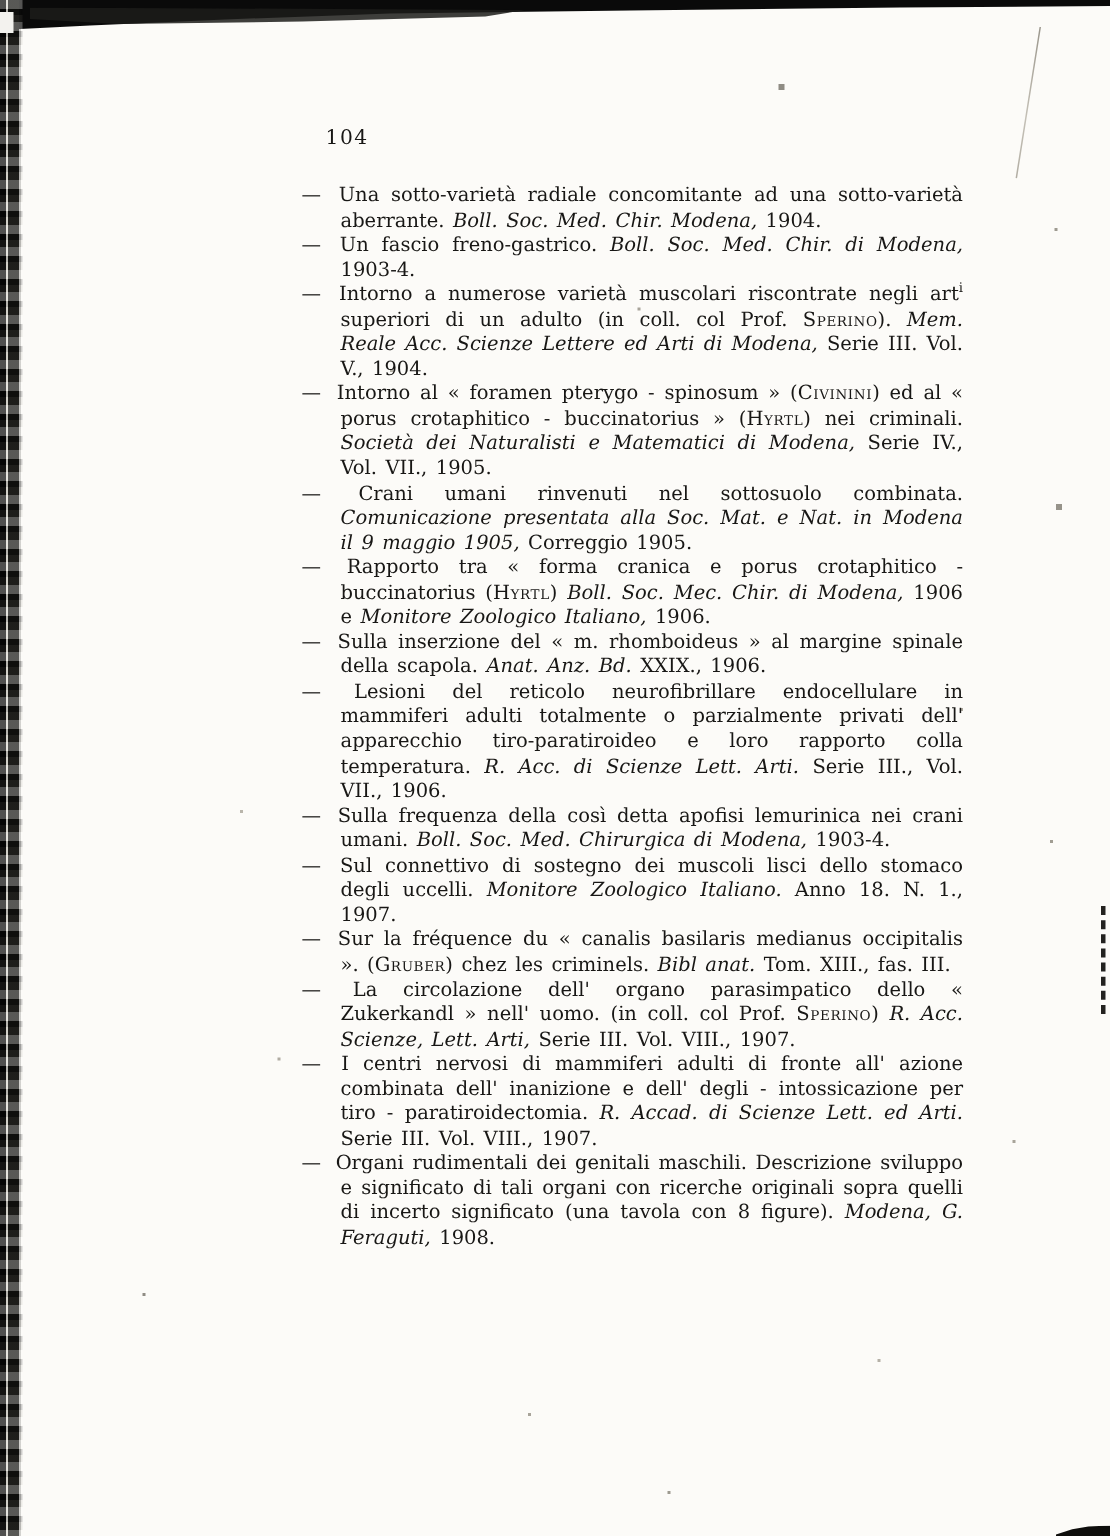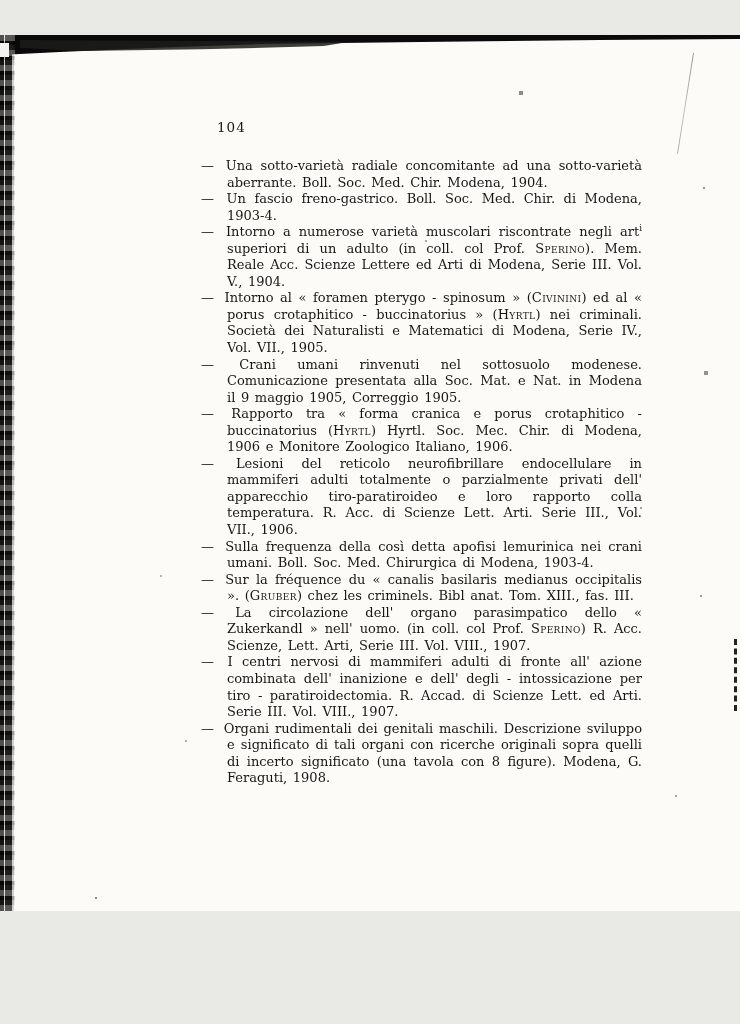--- a/index.html
+++ b/index.html
@@ -2,24 +2,23 @@
 <html><head>
 <meta charset="utf-8">
 <style>
   html,body{margin:0;padding:0;}
   body{
     width:740px;height:1024px;
     background:#e9e9e6;
     font-family:"DejaVu Serif","Liberation Serif",serif;
   }
   .page{
-    position:relative;width:740px;height:876px;overflow:hidden;
+    position:relative;width:740px;height:1024px;overflow:hidden;
     background:#fcfbf8;
     color:#181715;
-    margin-top:35px;
   }
   
   .edge-top{
     position:absolute;top:0;left:0;width:740px;height:20px;background:#0a0a0a;
     clip-path:polygon(0 0,740px 0,740px 4px,600px 5px,420px 7px,260px 9px,150px 13px,60px 17px,0 20px);
   }
   .edge-top-smudge{
     position:absolute;top:5px;left:20px;width:330px;height:11px;background:#1c1c1a;opacity:.85;
     clip-path:polygon(0 0,100% 15%,92% 55%,55% 85%,18% 100%,0 70%);
   }
@@ -57,21 +56,21 @@
     position:absolute;left:217px;top:84px;
     font-size:13.5px;letter-spacing:1px;
   }
   .bib-list{
     position:absolute;left:201px;top:123px;width:441px;
     font-size:13px;line-height:16.55px;text-align:justify;
     word-spacing:1.5px;
   }
   .bib-entry{padding-left:26px;text-indent:-26px;}
   .dash{margin-right:4px;}
-  .seg-i{}
+  .seg-i{font-style:italic;}
   .seg-sc{font-variant:small-caps;letter-spacing:.4px;}
   .seg-sup{vertical-align:super;font-size:.68em;line-height:0;}
 </style>
 </head>
 <body>
 
 <div class="page">
   <div class="edge-top"></div>
   <div class="edge-top-smudge"></div>
   <div class="edge-left"></div>
@@ -81,22 +80,24 @@
   <div class="mark-bottom-right"></div>
   <div class="specks"></div>
 
   <div class="page-number">104</div>
 
   <div class="bib-list">
       <div class="bib-entry"><span class="dash">— </span><span>Una sotto-varietà radiale concomitante ad una sotto-varietà aberrante. </span><span class="seg-i">Boll. Soc. Med. Chir. Modena,</span><span> 1904.</span></div>
       <div class="bib-entry"><span class="dash">— </span><span>Un fascio freno-gastrico. </span><span class="seg-i">Boll. Soc. Med. Chir. di Modena,</span><span> 1903-4.</span></div>
       <div class="bib-entry"><span class="dash">— </span><span>Intorno a numerose varietà muscolari riscontrate negli art</span><span class="seg-sup">i</span><span> superiori di un adulto (in coll. col Prof. </span><span class="seg-sc">Sperino</span><span>). </span><span class="seg-i">Mem. Reale Acc. Scienze Lettere ed Arti di Modena,</span><span> Serie III. Vol. V., 1904.</span></div>
       <div class="bib-entry"><span class="dash">— </span><span>Intorno al « foramen pterygo - spinosum » (</span><span class="seg-sc">Civinini</span><span>) ed al « porus crotaphitico - buccinatorius » (</span><span class="seg-sc">Hyrtl</span><span>) nei criminali. </span><span class="seg-i">Società dei Naturalisti e Matematici di Modena,</span><span> Serie IV., Vol. VII., 1905.</span></div>
-      <div class="bib-entry"><span class="dash">— </span><span>Crani umani rinvenuti nel sottosuolo modenese. </span><span class="seg-i">Comunicazione presentata alla Soc. Mat. e Nat. in Modena il 9 maggio 1905,</span><span> Correggio 1905.</span></div>
-      <div class="bib-entry"><span class="dash">— </span><span>Rapporto tra « forma cranica e porus crotaphitico - buccinatorius (</span><span class="seg-sc">Hyrtl</span><span>) </span><span class="seg-i">Hyrtl. Soc. Mec. Chir. di Modena,</span><span> 1906 e </span><span class="seg-i">Monitore Zoologico Italiano,</span><span> 1906.</span></div>
+      <div class="bib-entry"><span class="dash">— </span><span>Crani umani rinvenuti nel sottosuolo combinata. </span><span class="seg-i">Comunicazione presentata alla Soc. Mat. e Nat. in Modena il 9 maggio 1905,</span><span> Correggio 1905.</span></div>
+      <div class="bib-entry"><span class="dash">— </span><span>Rapporto tra « forma cranica e porus crotaphitico - buccinatorius (</span><span class="seg-sc">Hyrtl</span><span>) </span><span class="seg-i">Boll. Soc. Mec. Chir. di Modena,</span><span> 1906 e </span><span class="seg-i">Monitore Zoologico Italiano,</span><span> 1906.</span></div>
+      <div class="bib-entry"><span class="dash">— </span><span>Sulla inserzione del « m. rhomboideus » al margine spinale della scapola. </span><span class="seg-i">Anat. Anz. Bd.</span><span> XXIX., 1906.</span></div>
       <div class="bib-entry"><span class="dash">— </span><span>Lesioni del reticolo neurofibrillare endocellulare in mammiferi adulti totalmente o parzialmente privati dell' apparecchio tiro-paratiroideo e loro rapporto colla temperatura. </span><span class="seg-i">R. Acc. di Scienze Lett. Arti.</span><span> Serie III., Vol. VII., 1906.</span></div>
       <div class="bib-entry"><span class="dash">— </span><span>Sulla frequenza della così detta apofisi lemurinica nei crani umani. </span><span class="seg-i">Boll. Soc. Med. Chirurgica di Modena,</span><span> 1903-4.</span></div>
+      <div class="bib-entry"><span class="dash">— </span><span>Sul connettivo di sostegno dei muscoli lisci dello stomaco degli uccelli. </span><span class="seg-i">Monitore Zoologico Italiano.</span><span> Anno 18. N. 1., 1907.</span></div>
       <div class="bib-entry"><span class="dash">— </span><span>Sur la fréquence du « canalis basilaris medianus occipitalis ». (</span><span class="seg-sc">Gruber</span><span>) chez les criminels. </span><span class="seg-i">Bibl anat.</span><span> Tom. XIII., fas. III.</span></div>
       <div class="bib-entry"><span class="dash">— </span><span>La circolazione dell' organo parasimpatico dello « Zukerkandl » nell' uomo. (in coll. col Prof. </span><span class="seg-sc">Sperino</span><span>) </span><span class="seg-i">R. Acc. Scienze, Lett. Arti,</span><span> Serie III. Vol. VIII., 1907.</span></div>
       <div class="bib-entry"><span class="dash">— </span><span>I centri nervosi di mammiferi adulti di fronte all' azione combinata dell' inanizione e dell' degli - intossicazione per tiro - paratiroidectomia. </span><span class="seg-i">R. Accad. di Scienze Lett. ed Arti.</span><span> Serie III. Vol. VIII., 1907.</span></div>
       <div class="bib-entry"><span class="dash">— </span><span>Organi rudimentali dei genitali maschili. Descrizione sviluppo e significato di tali organi con ricerche originali sopra quelli di incerto significato (una tavola con 8 figure). </span><span class="seg-i">Modena, G. Feraguti,</span><span> 1908.</span></div>
     </div>
 </div>
 
 </body></html>

